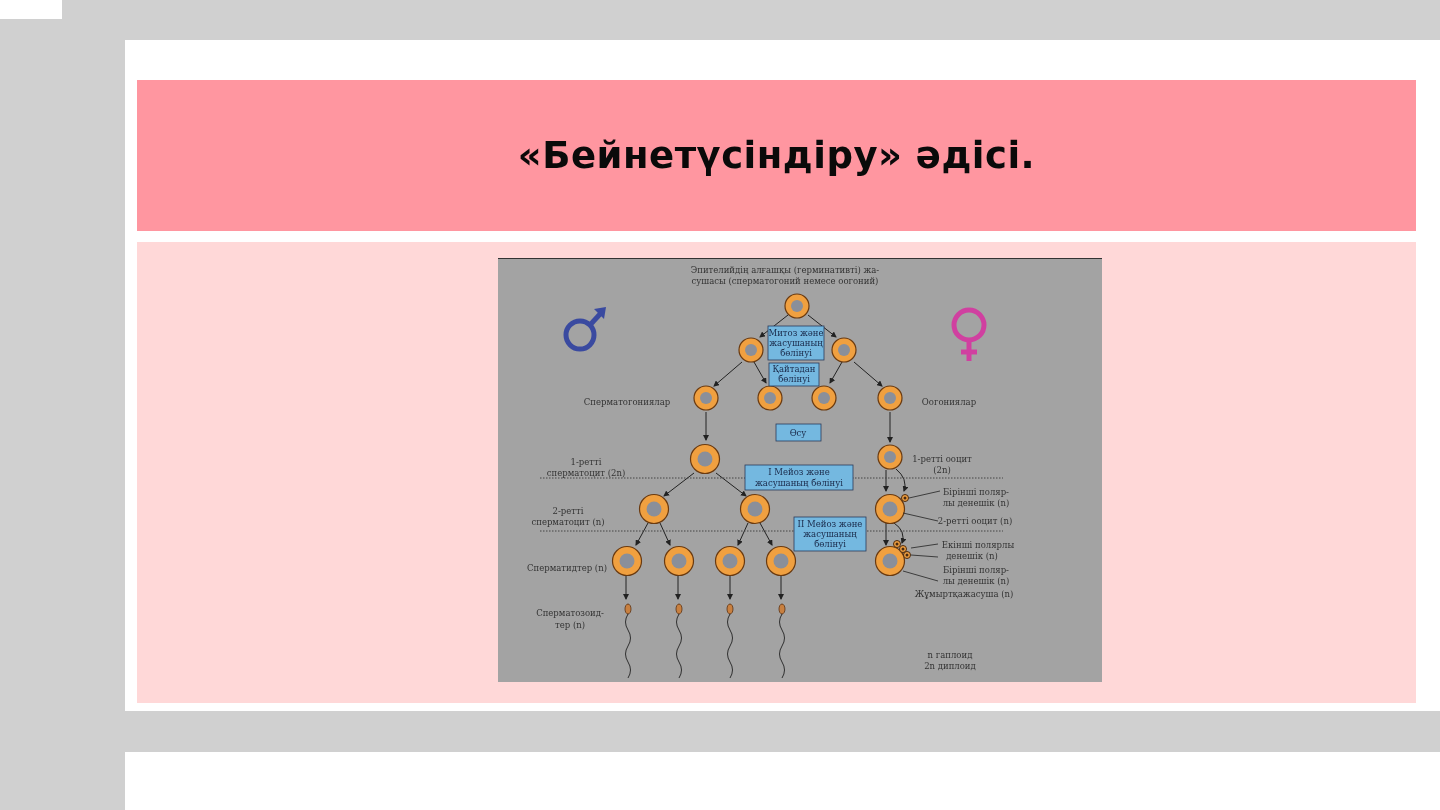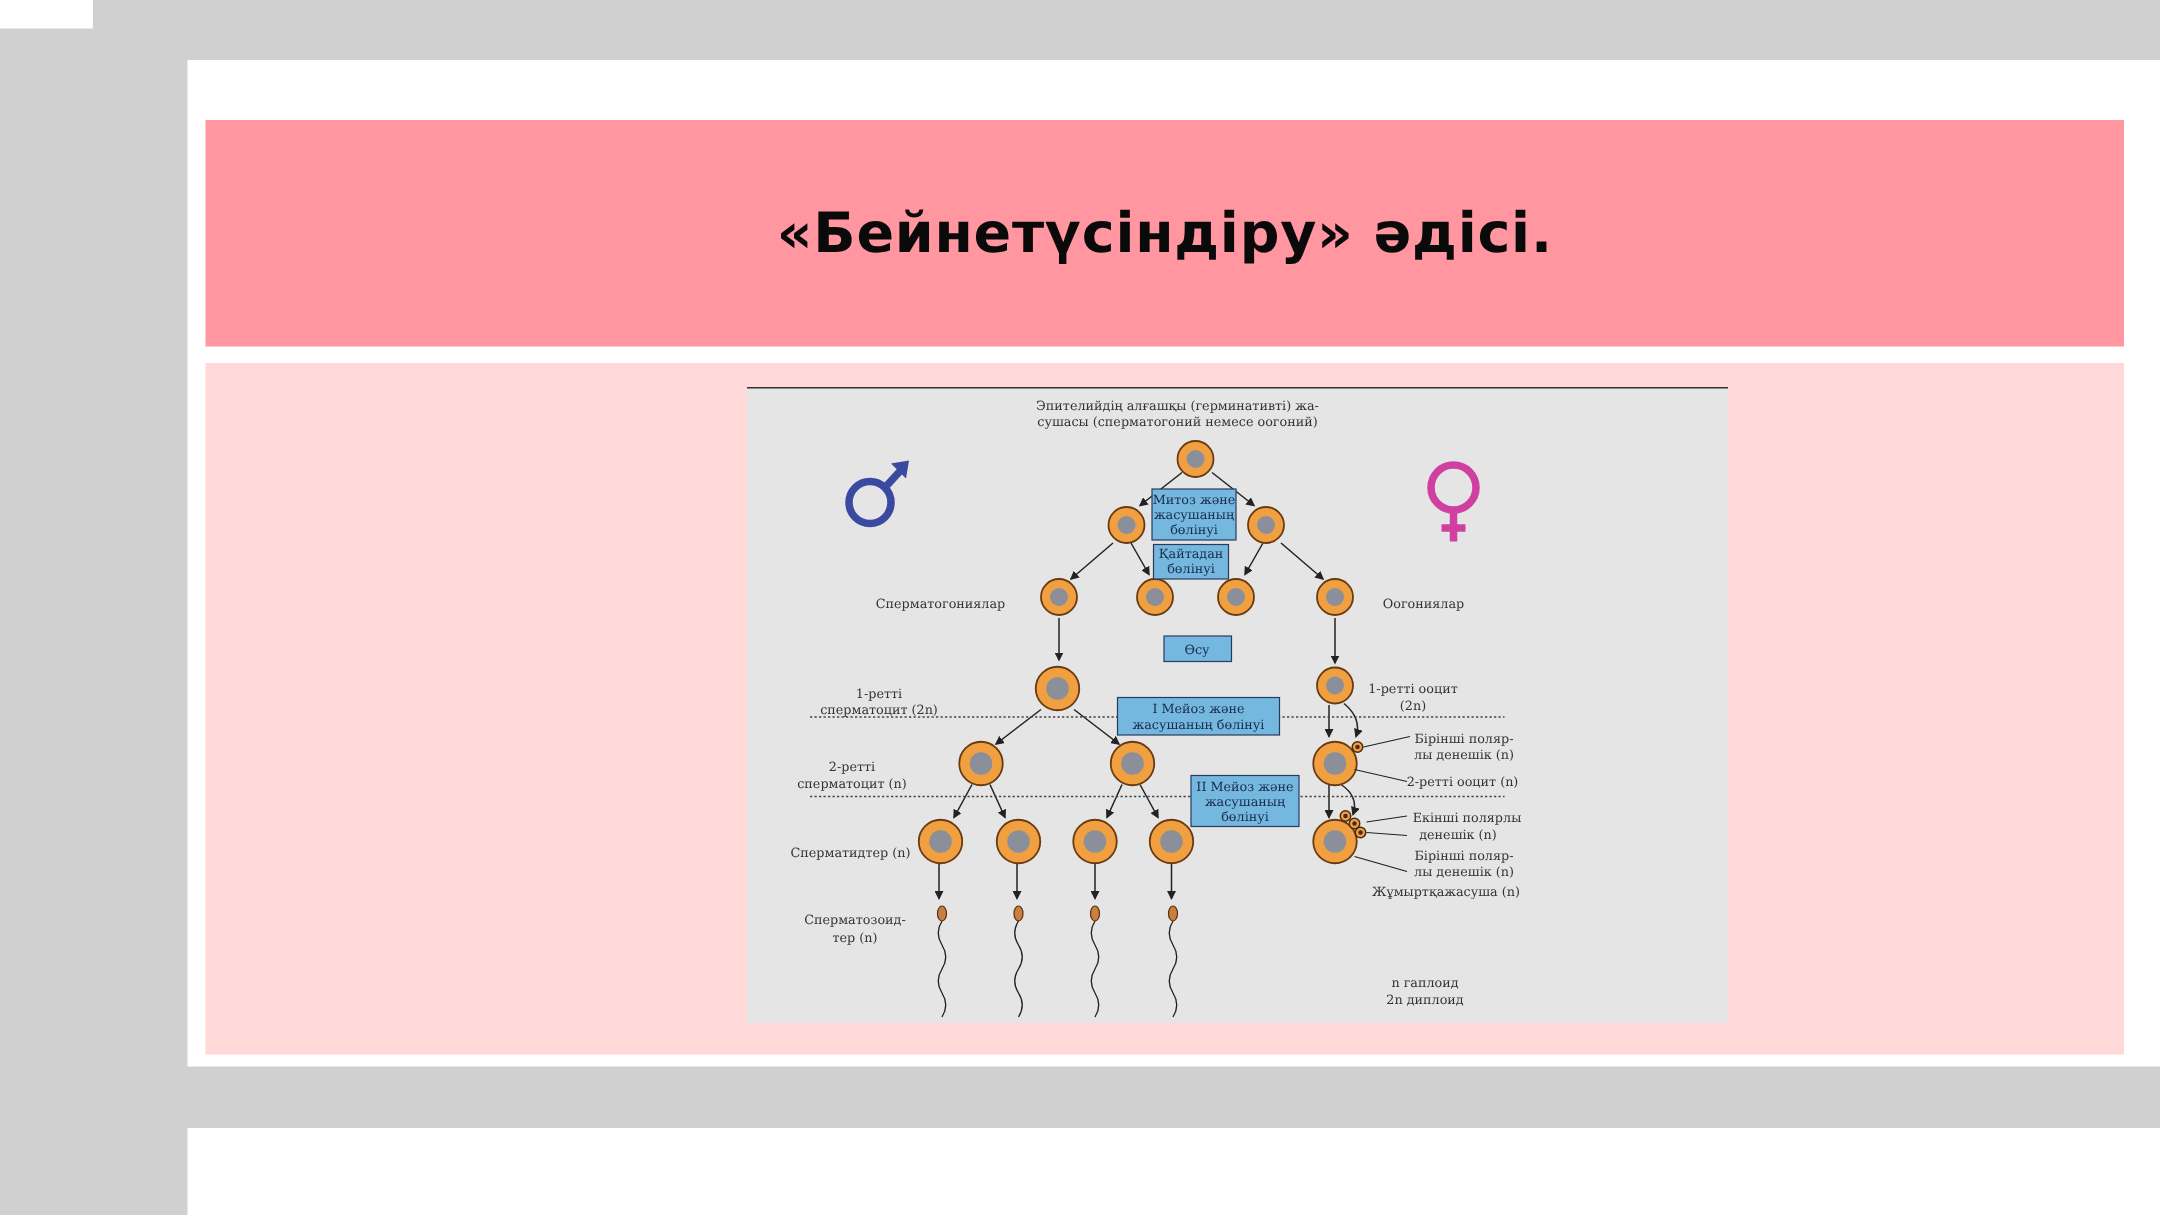--- a/index.html
+++ b/index.html
@@ -16,22 +16,22 @@
     background: #ff96a0; display: flex; align-items: center; justify-content: center;
   }
   .title-text {
     font-family: "DejaVu Sans", sans-serif; font-weight: bold; font-size: 37px; color: #0a0a0a;
     letter-spacing: 0.5px; margin-left: 0px;
   }
   .content-panel {
     position: absolute; left: 137px; top: 242px; width: 1279px; height: 461px; background: #ffd8d8;
   }
   .figure {
-    position: absolute; left: 498px; top: 258px; width: 654px; height: 423px;
-    background: #e5e5e5; border-top: 1px solid #333;
+    position: absolute; left: 498px; top: 258px; width: 604px; height: 423px;
+    background: #a3a3a3; border-top: 1px solid #333;
   }
   .figure svg { position: absolute; left: 0; top: 0; }
   .lbl { font-family: "DejaVu Serif", serif; font-size: 8.5px; fill: #333; }
   .box-txt { font-family: "DejaVu Serif", serif; font-size: 8.5px; fill: #1a2a4a; }
 </style>
 </head>
 <body>
 
 <div class="corner-white"></div>
 <div class="slide"></div>

